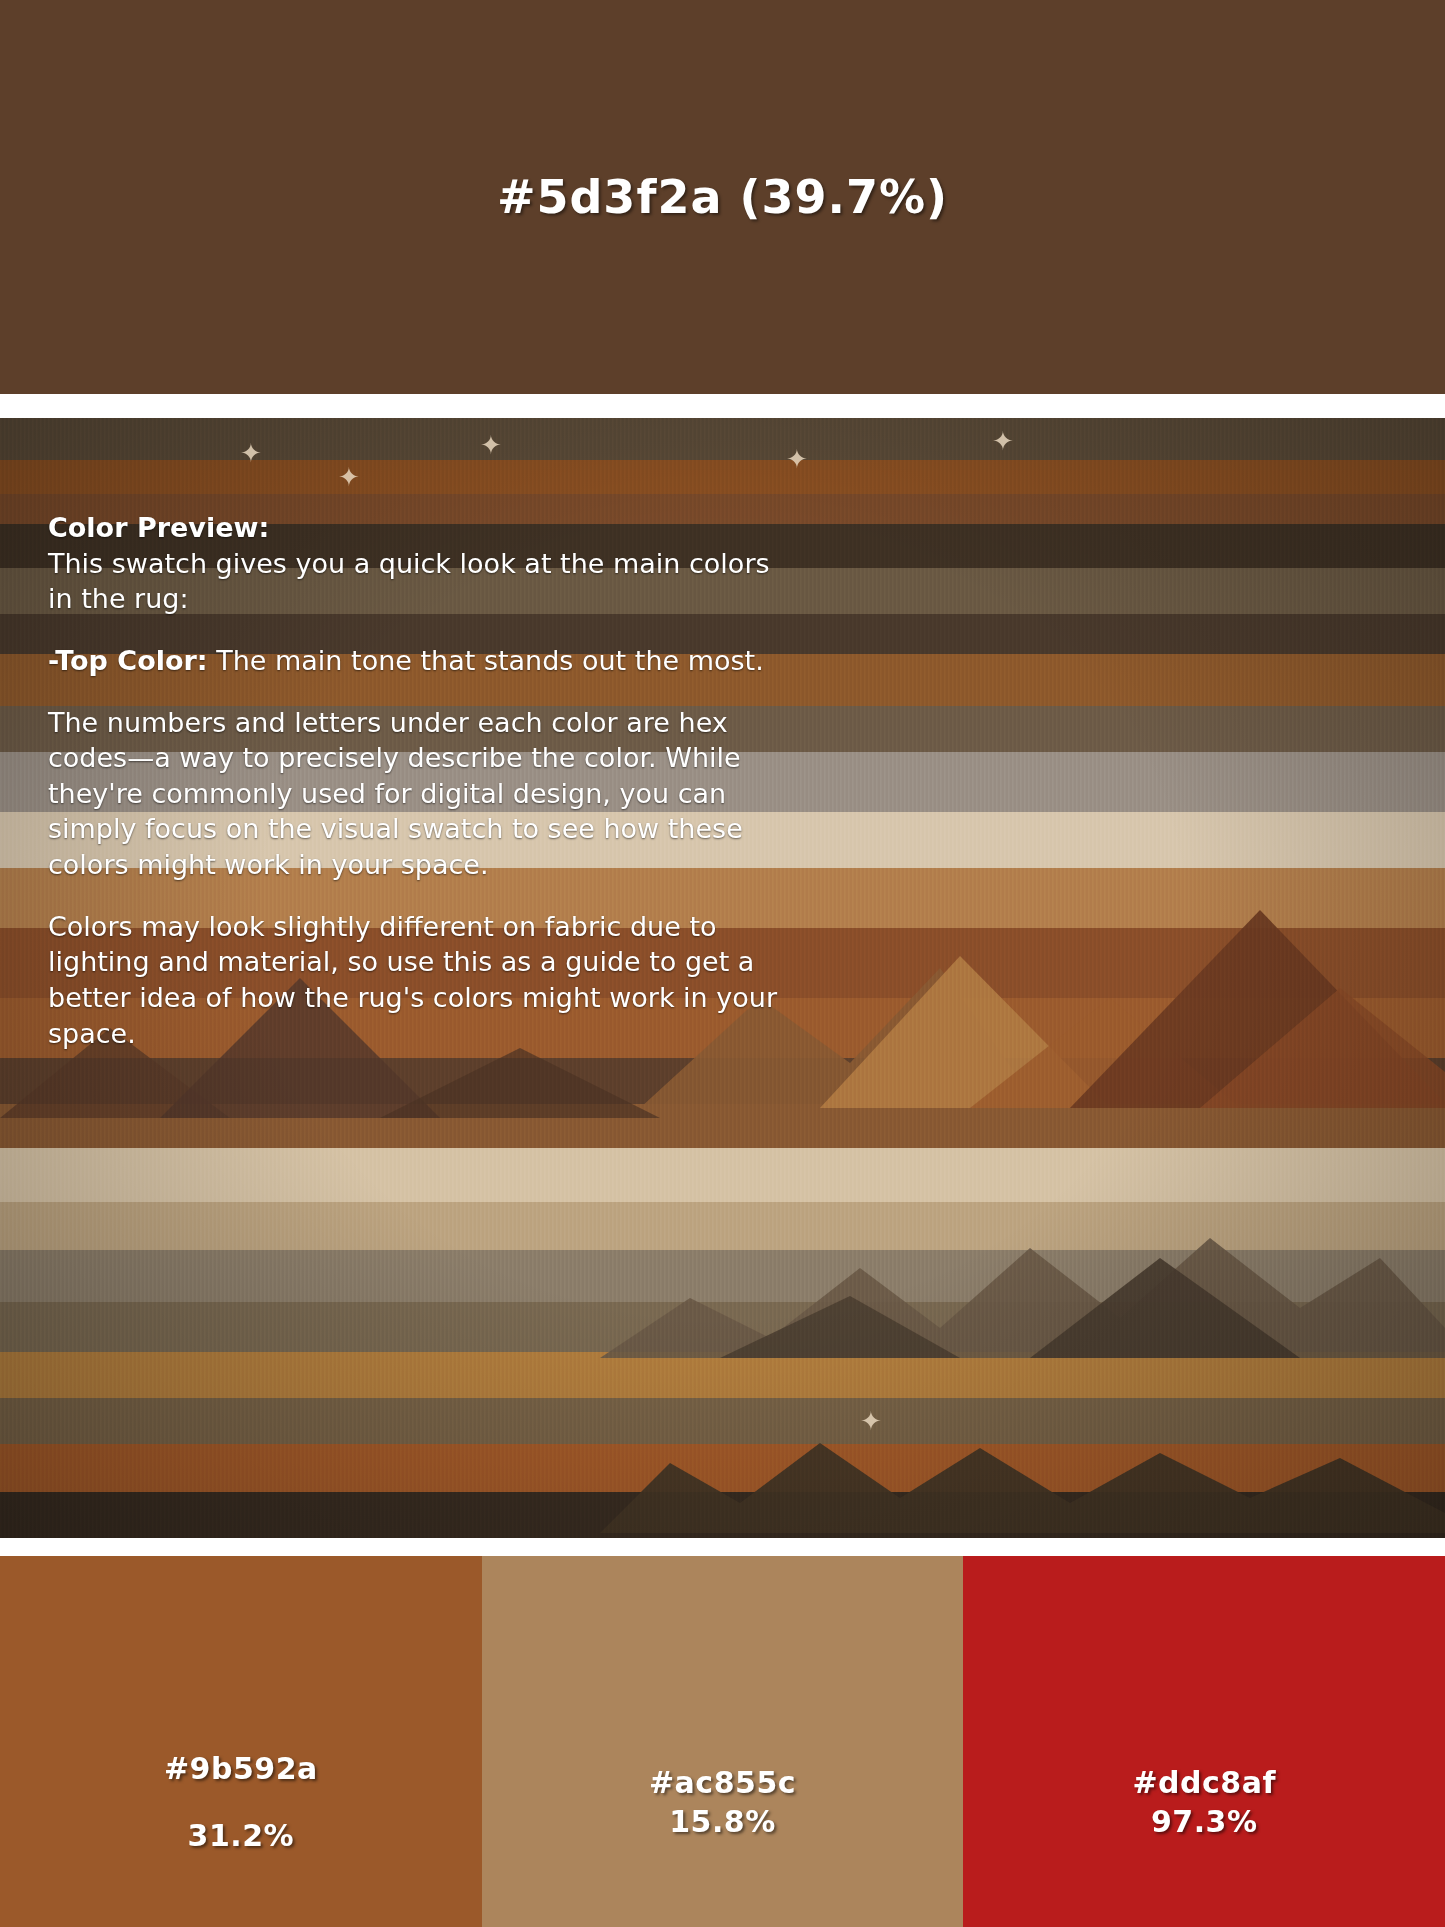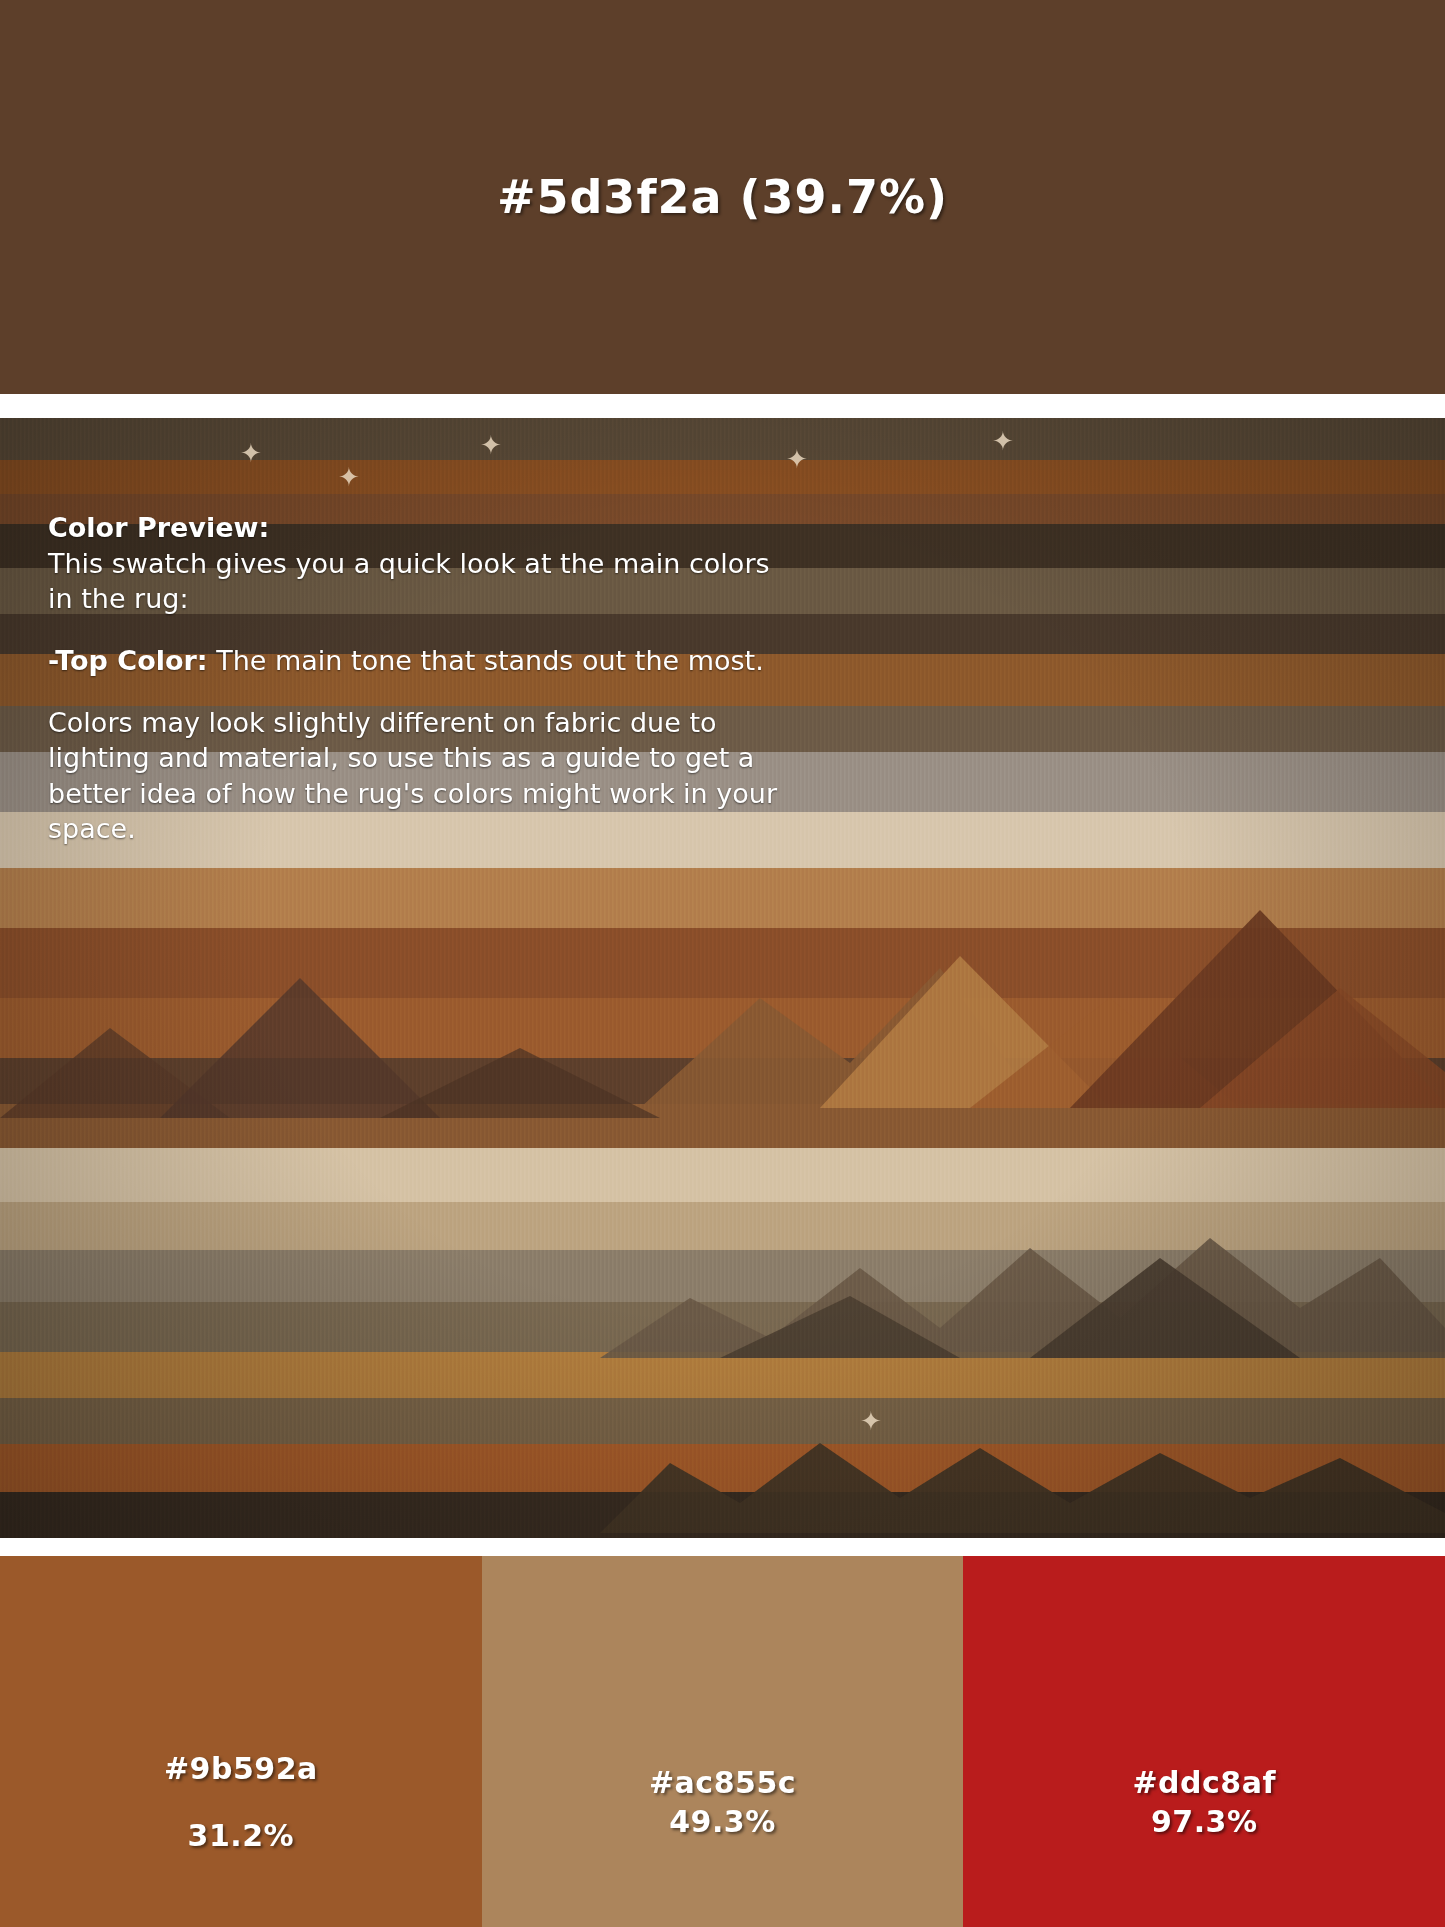--- a/index.html
+++ b/index.html
@@ -196,32 +196,33 @@
       </div>
 
     <div class="text-overlay">
       <p>
         <span class="lead-title">Color Preview:</span><br>
         <span>This swatch gives you a quick look at the main colors in the rug:</span>
       </p>
       <p>
         <b>-Top Color:</b><span> The main tone that stands out the most.</span>
       </p>
+      <p>The numbers and letters under each color are hex codes—a way to precisely describe the color. While they're commonly used for digital design, you can simply focus on the visual swatch to see how these colors might work in your space.</p>
       <p>Colors may look slightly different on fabric due to lighting and material, so use this as a guide to get a better idea of how the rug's colors might work in your space.</p>
     </div>
   </div>
 
   <div class="swatch-row" id="swatch-row">
       <div class="swatch" style="background: rgb(155, 89, 42); gap: 28px;">
         <div class="swatch-hex">#9b592a</div>
         <div class="swatch-pct">31.2%</div>
       </div>
       <div class="swatch" style="background: rgb(172, 133, 92);">
         <div class="swatch-hex">#ac855c</div>
-        <div class="swatch-pct">49.3%</div>
+        <div class="swatch-pct">15.8%</div>
       </div>
       <div class="swatch" style="background: #b91c1c;">
         <div class="swatch-hex">#ddc8af</div>
         <div class="swatch-pct">97.3%</div>
       </div>
     </div>
 
 </div>
 
 </body></html>

